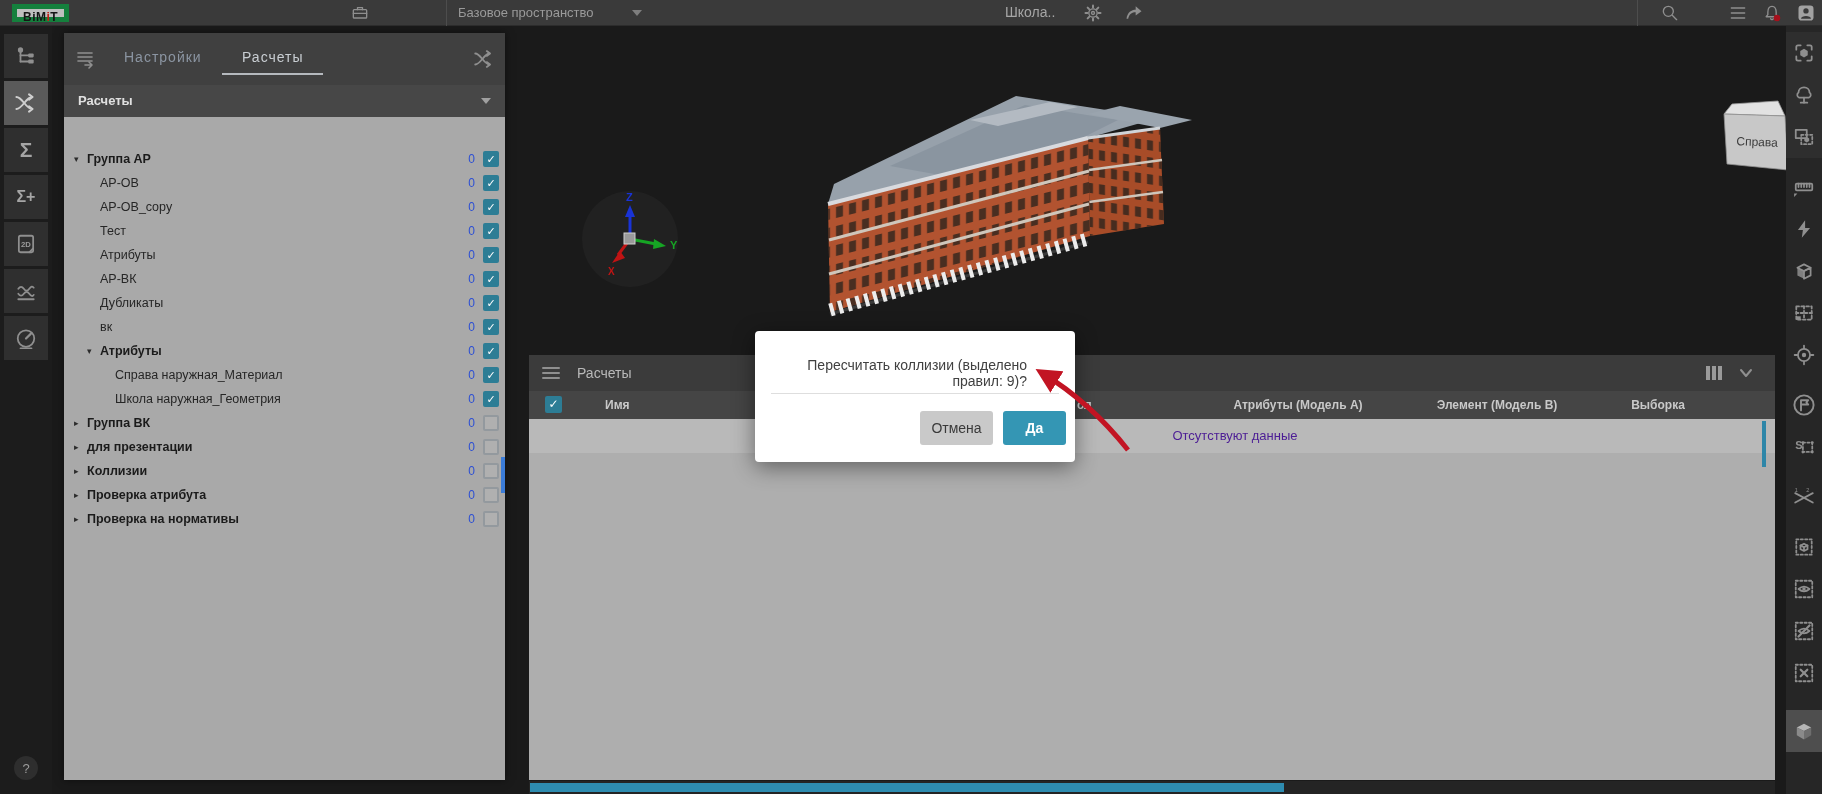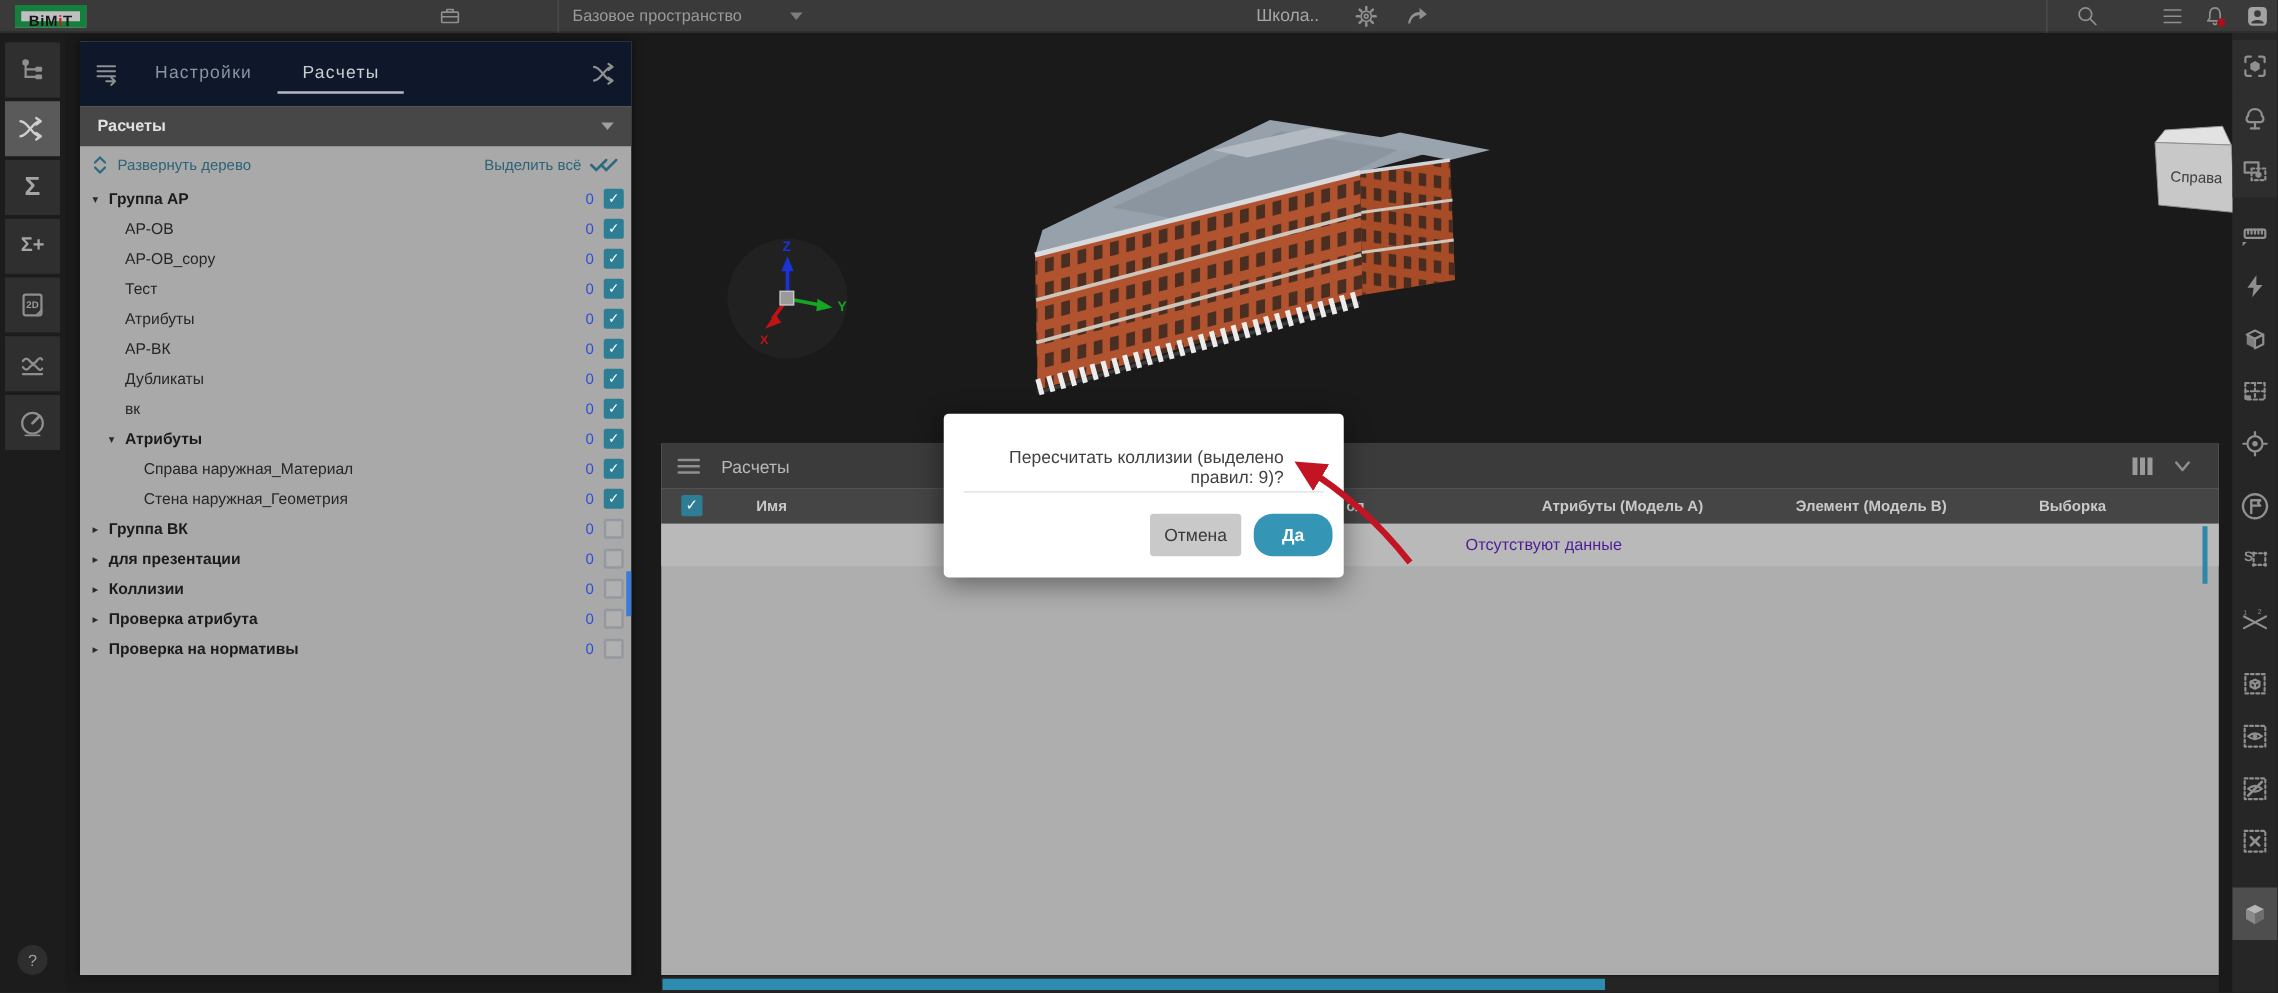--- a/index.html
+++ b/index.html
@@ -25,21 +25,21 @@
   .lt-cell.active { background:#5a5a5a; }
   .lt-glyph { font-size:21px; color:#a5a5a5; font-weight:bold; }
   .lt-glyph.small { font-size:16px; }
   #help-btn { margin-top:auto; margin-bottom:14px; width:24px; height:24px; border-radius:50%; background:#2e2e2e; color:#9c9c9c; font-size:13px; display:flex; align-items:center; justify-content:center; }
 
   
   #viewport { position:absolute; left:52px; top:26px; width:1734px; height:768px; background:#1a1a1a; z-index:1; }
 
   
   #panel { position:absolute; left:64px; top:33px; width:441px; height:747px; background:#a9a9a9; z-index:10; box-shadow:0 0 8px rgba(0,0,0,.5); }
-  #panel-head { position:absolute; left:0; top:0; width:441px; height:52px; background:#0f172a; }
+  #panel-head { position:absolute; left:0; top:0; width:441px; height:52px; background:#404040; }
   .tab { position:absolute; top:16px; font-size:14px; letter-spacing:1px; }
   #tab-settings { left:60px; color:#8b95a2; }
   #tab-calc { left:178px; color:#c9ced3; }
   #tab-underline { position:absolute; left:158px; top:40px; width:101px; height:2px; background:#b5b9be; }
   #section-bar { position:absolute; left:0; top:52px; width:441px; height:32px; background:#474747; }
   #section-title { position:absolute; left:14px; top:8px; font-size:13px; font-weight:bold; color:#e0e0e0; }
   #section-caret { position:absolute; right:14px; top:13px; width:0; height:0; border-left:5px solid transparent; border-right:5px solid transparent; border-top:6px solid #a0a0a0; }
   #utility-row { position:absolute; left:0; top:86px; width:441px; height:26px; display:flex; align-items:center; padding:0 10px; }
   .teal-label { font-size:12px; color:#2c6375; }
   #tree-host { position:absolute; left:0; top:114px; width:441px; bottom:0; overflow:hidden; }
@@ -75,21 +75,21 @@
   .rt-cell.grp { background:#2e2e2e; }
   .rt-cell.gap { margin-top:8px; }
   .rt-cell.active { background:#4e4e4e; margin-top:16px; }
 
   
   #dialog { position:absolute; left:755px; top:331px; width:320px; height:131px; background:#ffffff; border-radius:4px; box-shadow:0 5px 22px rgba(0,0,0,.45); z-index:50; }
   #dialog-msg { position:absolute; left:0; top:26px; width:272px; text-align:right; font-size:14px; color:#414141; }
   #dialog-div { position:absolute; left:16px; top:62px; width:288px; height:1px; background:#dedede; }
   .dlg-btn { position:absolute; top:80px; height:34px; border:none; border-radius:3px; font-size:14px; font-family:inherit; }
   #btn-cancel { left:165px; width:73px; background:#c9c9c9; color:#3a3a3a; }
-  #btn-yes { left:248px; width:63px; background:#3496b4; color:#ffffff; font-weight:bold;border-radius:15px; }
+  #btn-yes { left:248px; width:63px; background:#3496b4; color:#ffffff; font-weight:bold; }
 
   #arrow-overlay { position:absolute; left:0; top:0; width:1822px; height:794px; z-index:60; pointer-events:none; }
 
   
   #navcube { position:absolute; left:1666px; top:70px; width:80px; height:82px; }
   
   #gizmo { position:absolute; left:528px; top:163px; width:100px; height:100px; }
   #mini-line { position:absolute; left:1050px; top:343px; width:32px; height:3px; background:#2e86a8; }
 </style>
 </head>
@@ -267,32 +267,20 @@
       <path d="M2,5 C7,5 10,15 15,15"></path>
         <path d="M12.5,12.8 L15.5,15 L12.5,17.2"></path>
     </svg>
   </div>
 
   <div id="section-bar">
     <span id="section-title">Расчеты</span>
     <div id="section-caret"></div>
   </div>
 
-  <div id="utility-row">
-    <svg width="12" height="16" viewBox="0 0 12 16" style="stroke:#2c6a7c;fill:none;stroke-width:1.8;stroke-linecap:round">
-      <path d="M2,6 L6,2 L10,6"></path>
-        <path d="M2,10 L6,14 L10,10"></path>
-    </svg>
-    <span class="teal-label" style="margin-left:8px;">Развернуть дерево</span>
-    <span class="teal-label" style="margin-left:auto;">Выделить всё</span>
-    <svg width="24" height="14" viewBox="0 0 24 14" style="margin-left:6px;stroke:#2c6a7c;fill:none;stroke-width:2;stroke-linecap:round">
-      <path d="M2,7 L6,11 L14,3"></path>
-        <path d="M10,7 L14,11 L22,3"></path>
-    </svg>
-  </div>
 
   <div id="tree-host">
   <div class="tree-row lvl0 bold">
     <span class="tri">▾</span>
     <span class="tlbl">Группа АР</span>
     <span class="tcnt">0</span>
     <span class="tcb checked">✓</span>
   </div>
 
   <div class="tree-row lvl1">
@@ -353,21 +341,21 @@
 
   <div class="tree-row lvl2">
     <span class="tri"></span>
     <span class="tlbl">Справа наружная_Материал</span>
     <span class="tcnt">0</span>
     <span class="tcb checked">✓</span>
   </div>
 
   <div class="tree-row lvl2">
     <span class="tri"></span>
-    <span class="tlbl">Стена наружная_Геометрия</span>
+    <span class="tlbl">Школа наружная_Геометрия</span>
     <span class="tcnt">0</span>
     <span class="tcb checked">✓</span>
   </div>
 
   <div class="tree-row lvl0 bold">
     <span class="tri">▸</span>
     <span class="tlbl">Группа ВК</span>
     <span class="tcnt">0</span>
     <span class="tcb"></span>
   </div>

